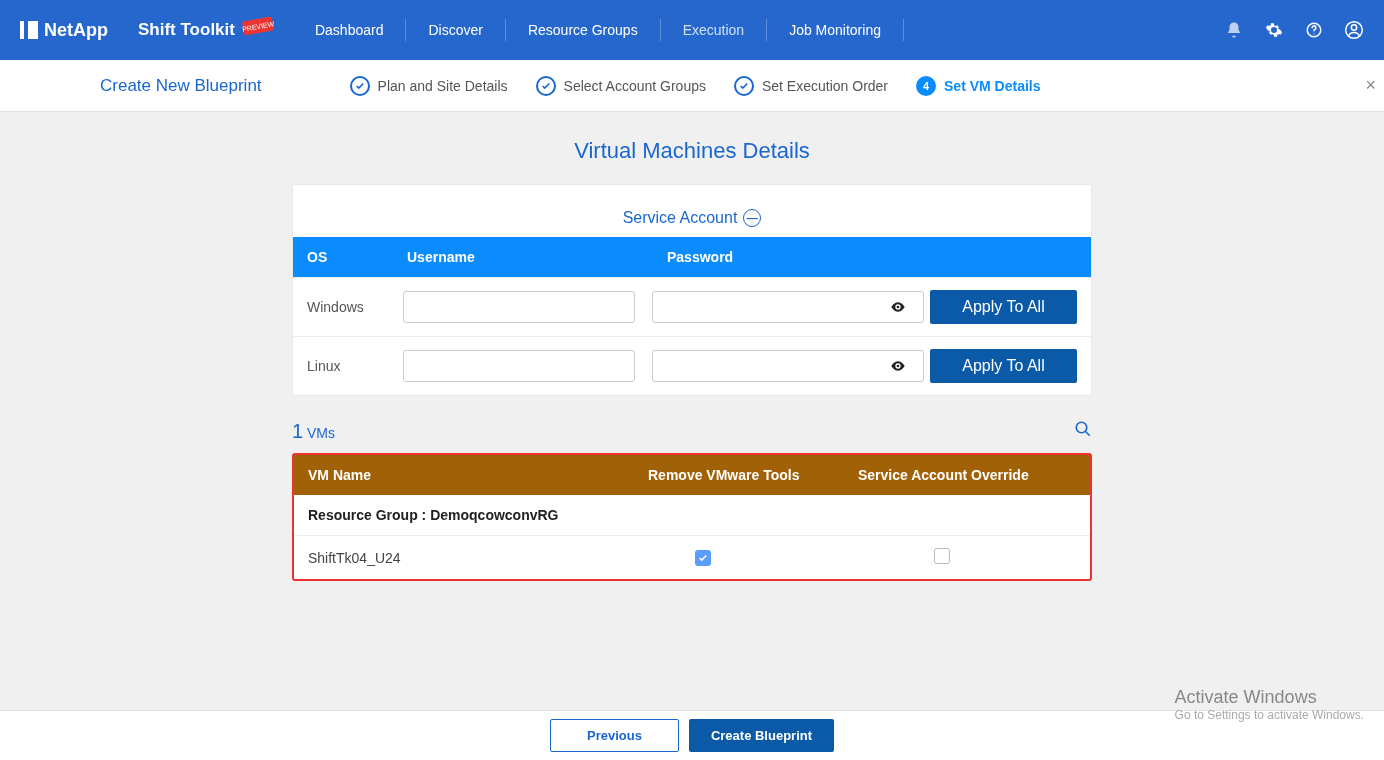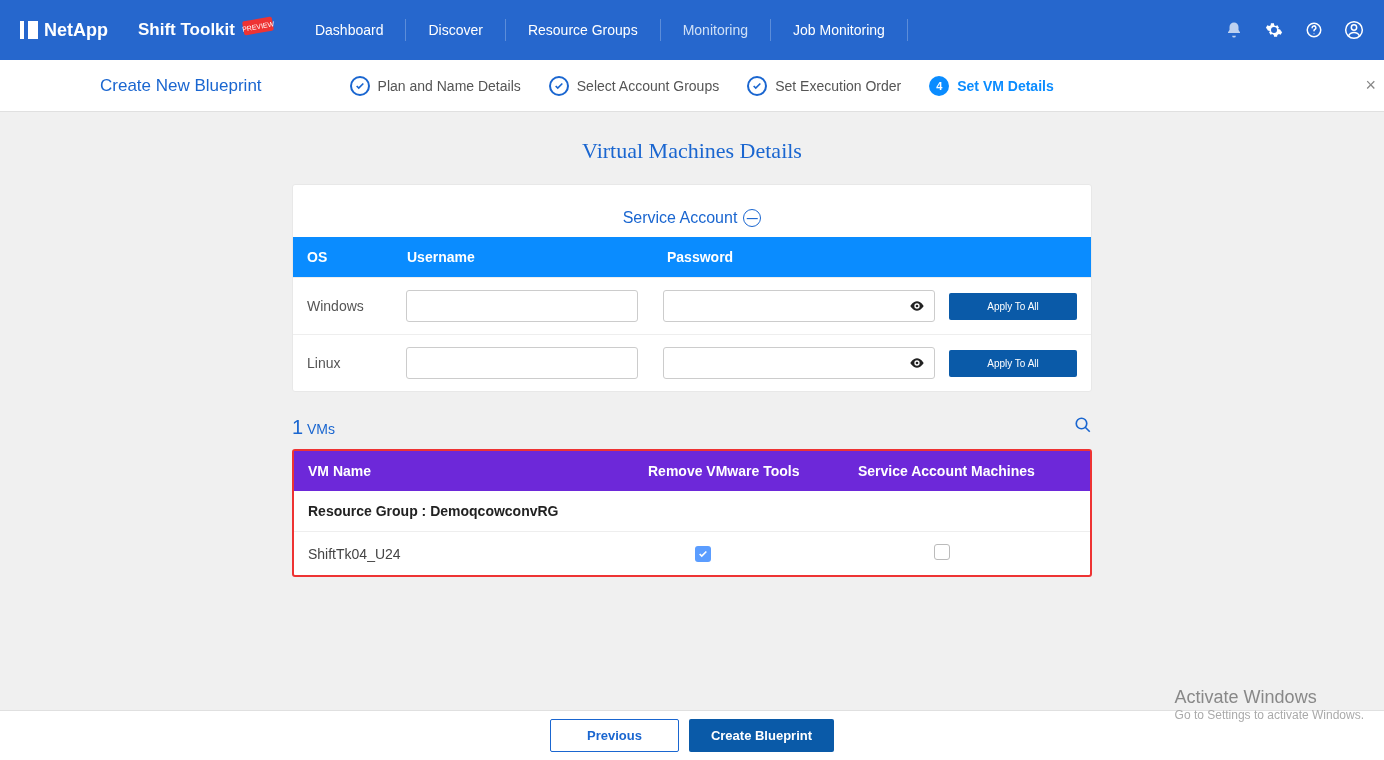--- a/index.html
+++ b/index.html
@@ -26,48 +26,48 @@
 .wstep { display: flex; align-items: center; gap: 8px; font-size: 14px; color: #555; }
 .wstep.done .circle { border: 2px solid #1a66d0; }
 .wstep.done .circle svg { stroke: #1a66d0; }
 .wstep.active .circle { background: #0a8cff; border: none; color: #fff; }
 .wstep.active .label { color: #0a8cff; font-weight: 600; }
 .circle { width: 20px; height: 20px; border-radius: 50%; border: 2px solid #888; display: flex; align-items: center; justify-content: center; font-size: 11px; font-weight: 700; }
 .wizard-close { position: absolute; right: 8px; top: 15px; color: #888; cursor: pointer; font-size: 18px; }
 
 
 .main { padding: 20px 0 90px; display: flex; flex-direction: column; align-items: center; }
-.page-h { color: #1a66d0; font-size: 22px; font-weight: 400; margin: 6px 0 20px; font-family: Liberation Serif, serif; }
+.page-h { color: #1a66d0; font-size: 22px; font-weight: 400; margin: 6px 0 20px; }
 .panel { width: 800px; background: #fff; border: 1px solid #e8e8e8; border-radius: 3px; }
 .section-h { text-align: center; color: #1a66d0; font-size: 16px; padding: 24px 0 10px; display: flex; justify-content: center; align-items: center; gap: 6px; }
 .collapse-ic { width: 18px; height: 18px; border: 1.5px solid #1a66d0; border-radius: 50%; display: inline-flex; align-items: center; justify-content: center; font-size: 11px; font-weight: 700; }
 
 .svc-head { background: #0a8cff; color: #fff; display: flex; padding: 12px 14px; font-size: 14px; font-weight: 600; }
 .svc-head .c1 { width: 100px; }
 .svc-head .c2 { width: 260px; }
 .svc-head .c3 { flex: 1; }
 
 .svc-row { display: flex; align-items: center; padding: 12px 14px; gap: 0; border-top: 1px solid #eee; }
 .svc-row:first-of-type { border-top: none; }
 .svc-row .c1 { width: 100px; color: #555; font-size: 14px; }
 .svc-row .c2 { width: 260px; }
 .svc-row .c3 { width: 290px; position: relative; }
 .svc-row .c4 { flex: 1; text-align: right; }
 .svc-row input[type=text], .svc-row input[type=password] { width: 232px; height: 32px; border: 1px solid #ccc; border-radius: 3px; padding: 0 8px; font-size: 13px; }
 .svc-row .c3 input { width: 272px; padding-right: 30px; }
 .eye { position: absolute; right: 24px; top: 8px; color: #333; cursor: pointer; }
-.apply-btn { background: #0a5aa8; color: #fff; border: none; padding: 8px 30px; font-size: 10px; border-radius: 2px; cursor: pointer; width: 128px; }
+.apply-btn { background: #0a5aa8; color: #fff; border: none; padding: 8px 30px; font-size: 16px; border-radius: 2px; cursor: pointer; width: 147px; }
 
 .vmcount-row { width: 800px; display: flex; align-items: baseline; justify-content: space-between; margin: 24px 0 10px; }
 .vmcount { color: #1a66d0; font-size: 14px; }
 .vmcount .n { font-size: 20px; font-weight: 400; }
 .search-ic { color: #1a66d0; cursor: pointer; }
 
 .vm-panel { width: 800px; background: #fff; border: 2px solid #e33; border-radius: 3px; }
-.vm-head { background: #6d28d9; color: #fff; display: flex; padding: 12px 14px; font-size: 14px; font-weight: 600; }
+.vm-head { background: #a16207; color: #fff; display: flex; padding: 12px 14px; font-size: 14px; font-weight: 600; }
 .vm-head .v1 { width: 340px; }
 .vm-head .v2 { width: 210px; text-align: left; }
 .vm-head .v3 { flex: 1; text-align: left; }
 .rg-row { padding: 12px 14px; font-size: 14px; font-weight: 700; color: #222; border-bottom: 1px solid #eee; }
 .vm-row { display: flex; align-items: center; padding: 12px 14px; font-size: 14px; color: #444; }
 .vm-row .v1 { width: 340px; }
 .vm-row .v2 { width: 210px; text-align: center; padding-right: 100px; }
 .vm-row .v3 { flex: 1; text-align: center; padding-right: 50px; }
 .chk { width: 16px; height: 16px; display: inline-flex; align-items: center; justify-content: center; border-radius: 3px; }
 .chk.checked { background: #5b9dff; color: #fff; }
@@ -89,21 +89,21 @@
   <div class="brand">
     <span class="brand-n"></span>
     <span>NetApp</span>
   </div>
   <span class="toolkit">Shift Toolkit</span>
   <span class="preview-badge">PREVIEW</span>
   <div class="navlinks">
     <a>Dashboard</a>
     <a>Discover</a>
     <a>Resource Groups</a>
-    <a class="active">Monitoring</a>
+    <a class="active">Execution</a>
     <a>Job Monitoring</a>
     <span class="navlinks-end"></span>
   </div>
   <div class="nav-icons">
     <span class="ic">
         <svg width="18" height="18" viewBox="0 0 24 24" fill="rgba(255,255,255,0.7)">
           <path d="M12 2a6 6 0 0 0-6 6v4l-2 3v1h16v-1l-2-3V8a6 6 0 0 0-6-6zm0 20a2.5 2.5 0 0 0 2.5-2.5h-5A2.5 2.5 0 0 0 12 22z"></path>
         </svg>
       </span>
     <span class="ic">
@@ -130,21 +130,21 @@
 
 <div class="wizard">
   <span class="wizard-title">Create New Blueprint</span>
 
   <div class="wstep done">
     <span class="circle">
         <svg width="10" height="10" viewBox="0 0 24 24" fill="none" stroke="#1a66d0" stroke-width="4">
           <path d="M4 12l5 5L20 6"></path>
         </svg>
       </span>
-    <span class="label">Plan and Name Details</span>
+    <span class="label">Plan and Site Details</span>
   </div>
   <div class="wstep done">
     <span class="circle">
         <svg width="10" height="10" viewBox="0 0 24 24" fill="none" stroke="#1a66d0" stroke-width="4">
           <path d="M4 12l5 5L20 6"></path>
         </svg>
       </span>
     <span class="label">Select Account Groups</span>
   </div>
   <div class="wstep done">
@@ -205,21 +205,21 @@
     <span class="search-ic"><svg width="18" height="18" viewBox="0 0 24 24" fill="none" stroke="#1a66d0" stroke-width="2.2">
           <circle cx="10" cy="10" r="7"></circle>
           <path d="M21 21l-6-6"></path>
         </svg></span>
   </div>
 
   <div class="vm-panel">
     <div class="vm-head">
       <div class="v1">VM Name</div>
       <div class="v2">Remove VMware Tools</div>
-      <div class="v3">Service Account Machines</div>
+      <div class="v3">Service Account Override</div>
     </div>
     <div class="rg-row">
       <span>Resource Group : </span><span>DemoqcowconvRG</span>
     </div>
     <div class="vm-row">
       <div class="v1">ShiftTk04_U24</div>
       <div class="v2"><span class="chk checked">
             <svg width="10" height="10" viewBox="0 0 24 24" fill="none" stroke="#fff" stroke-width="4">
               <path d="M4 12l5 5L20 6"></path>
             </svg>

